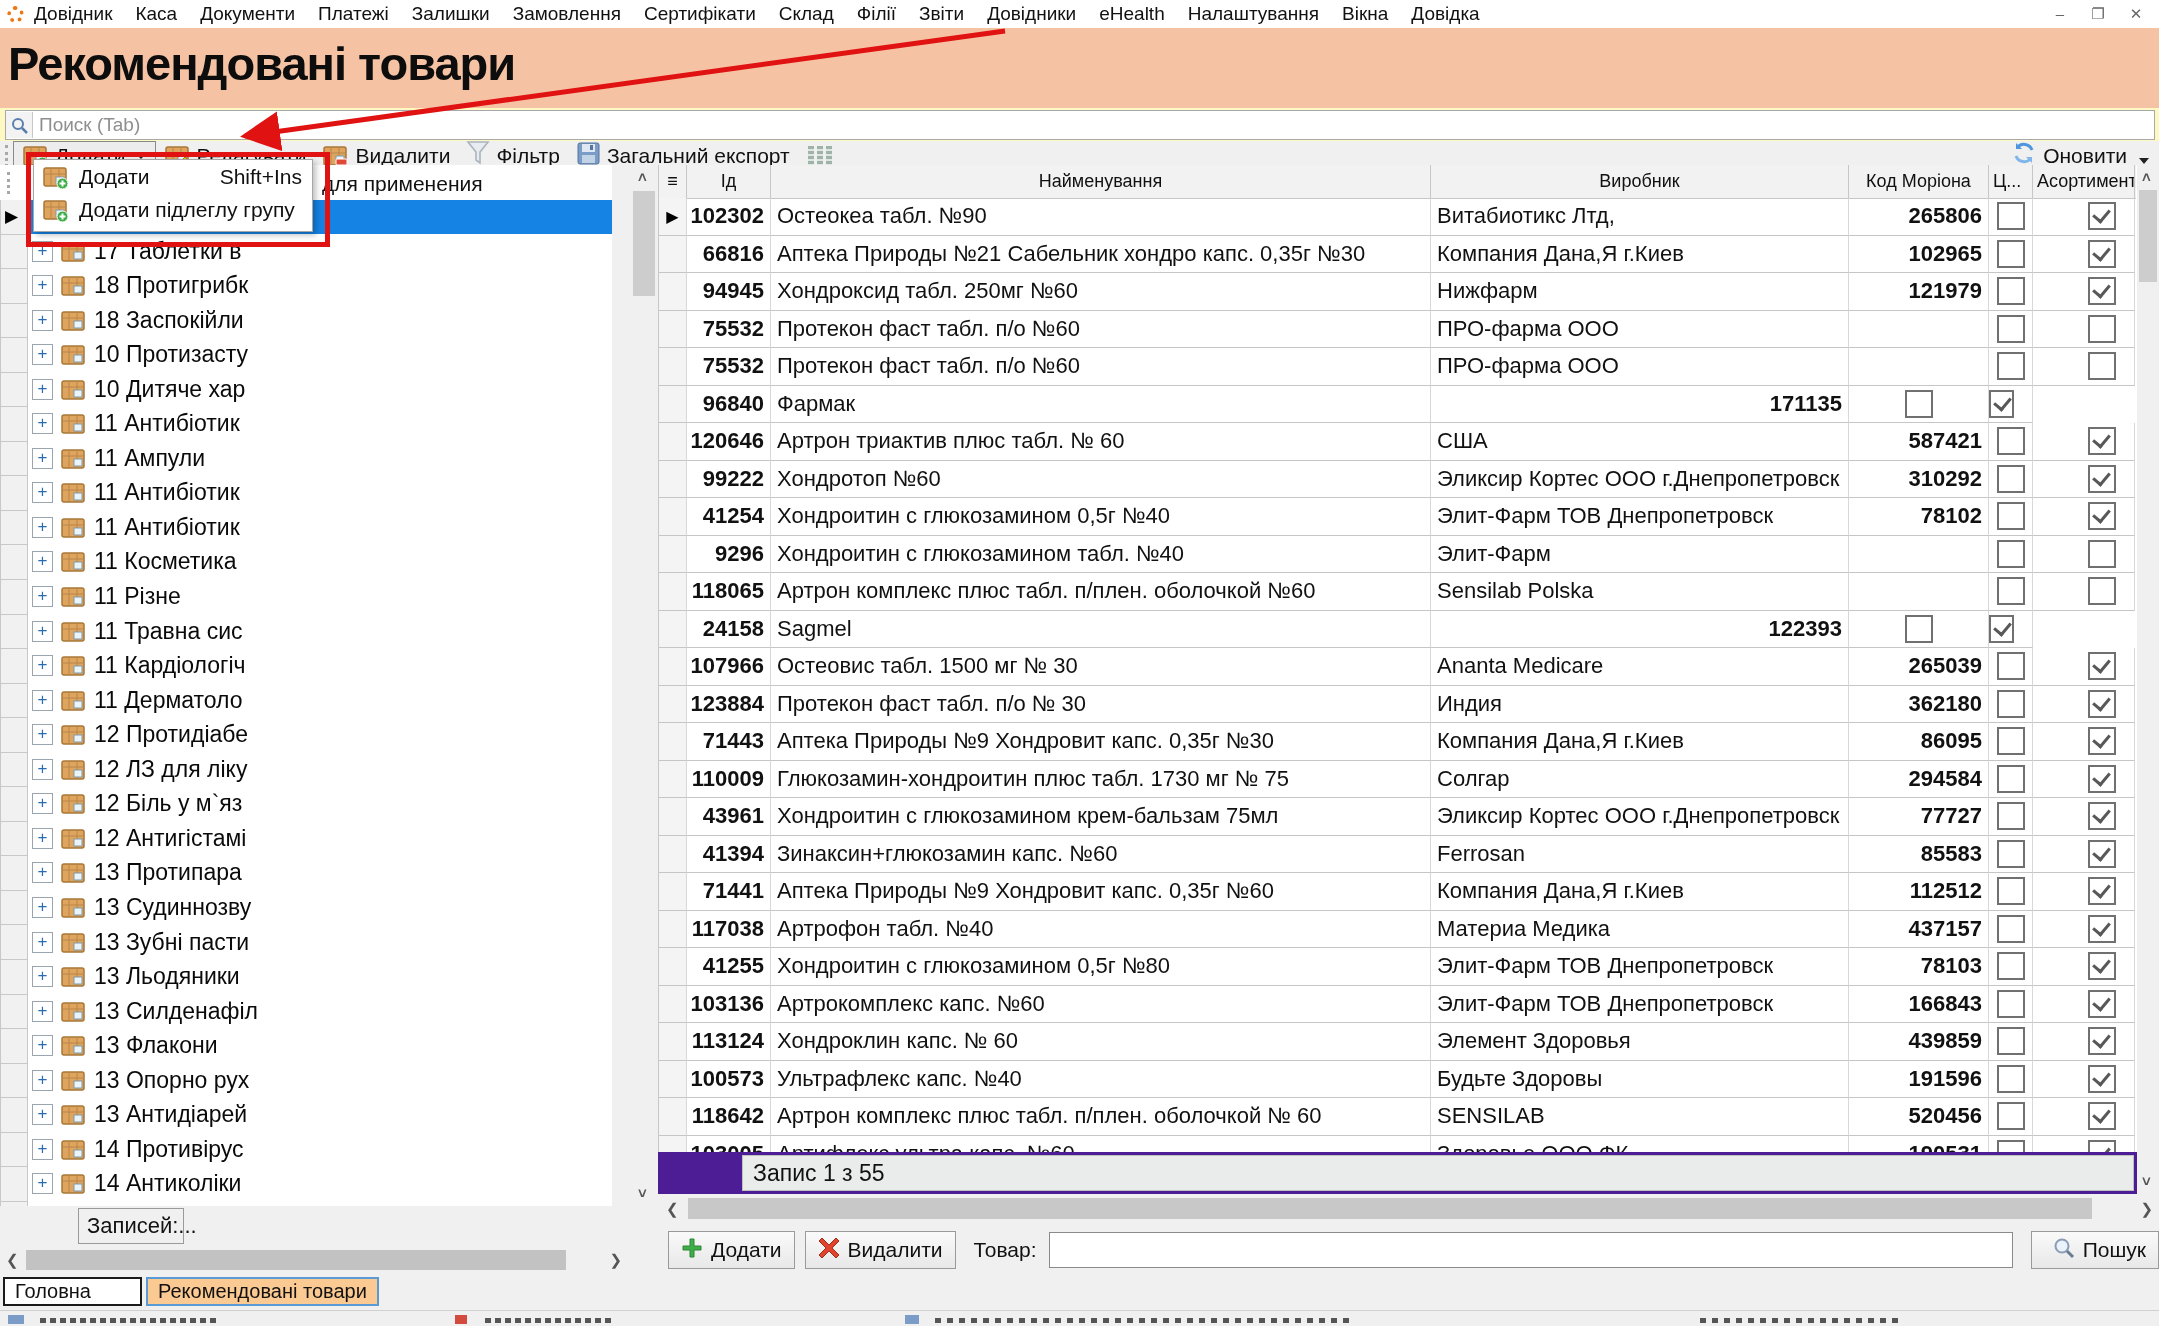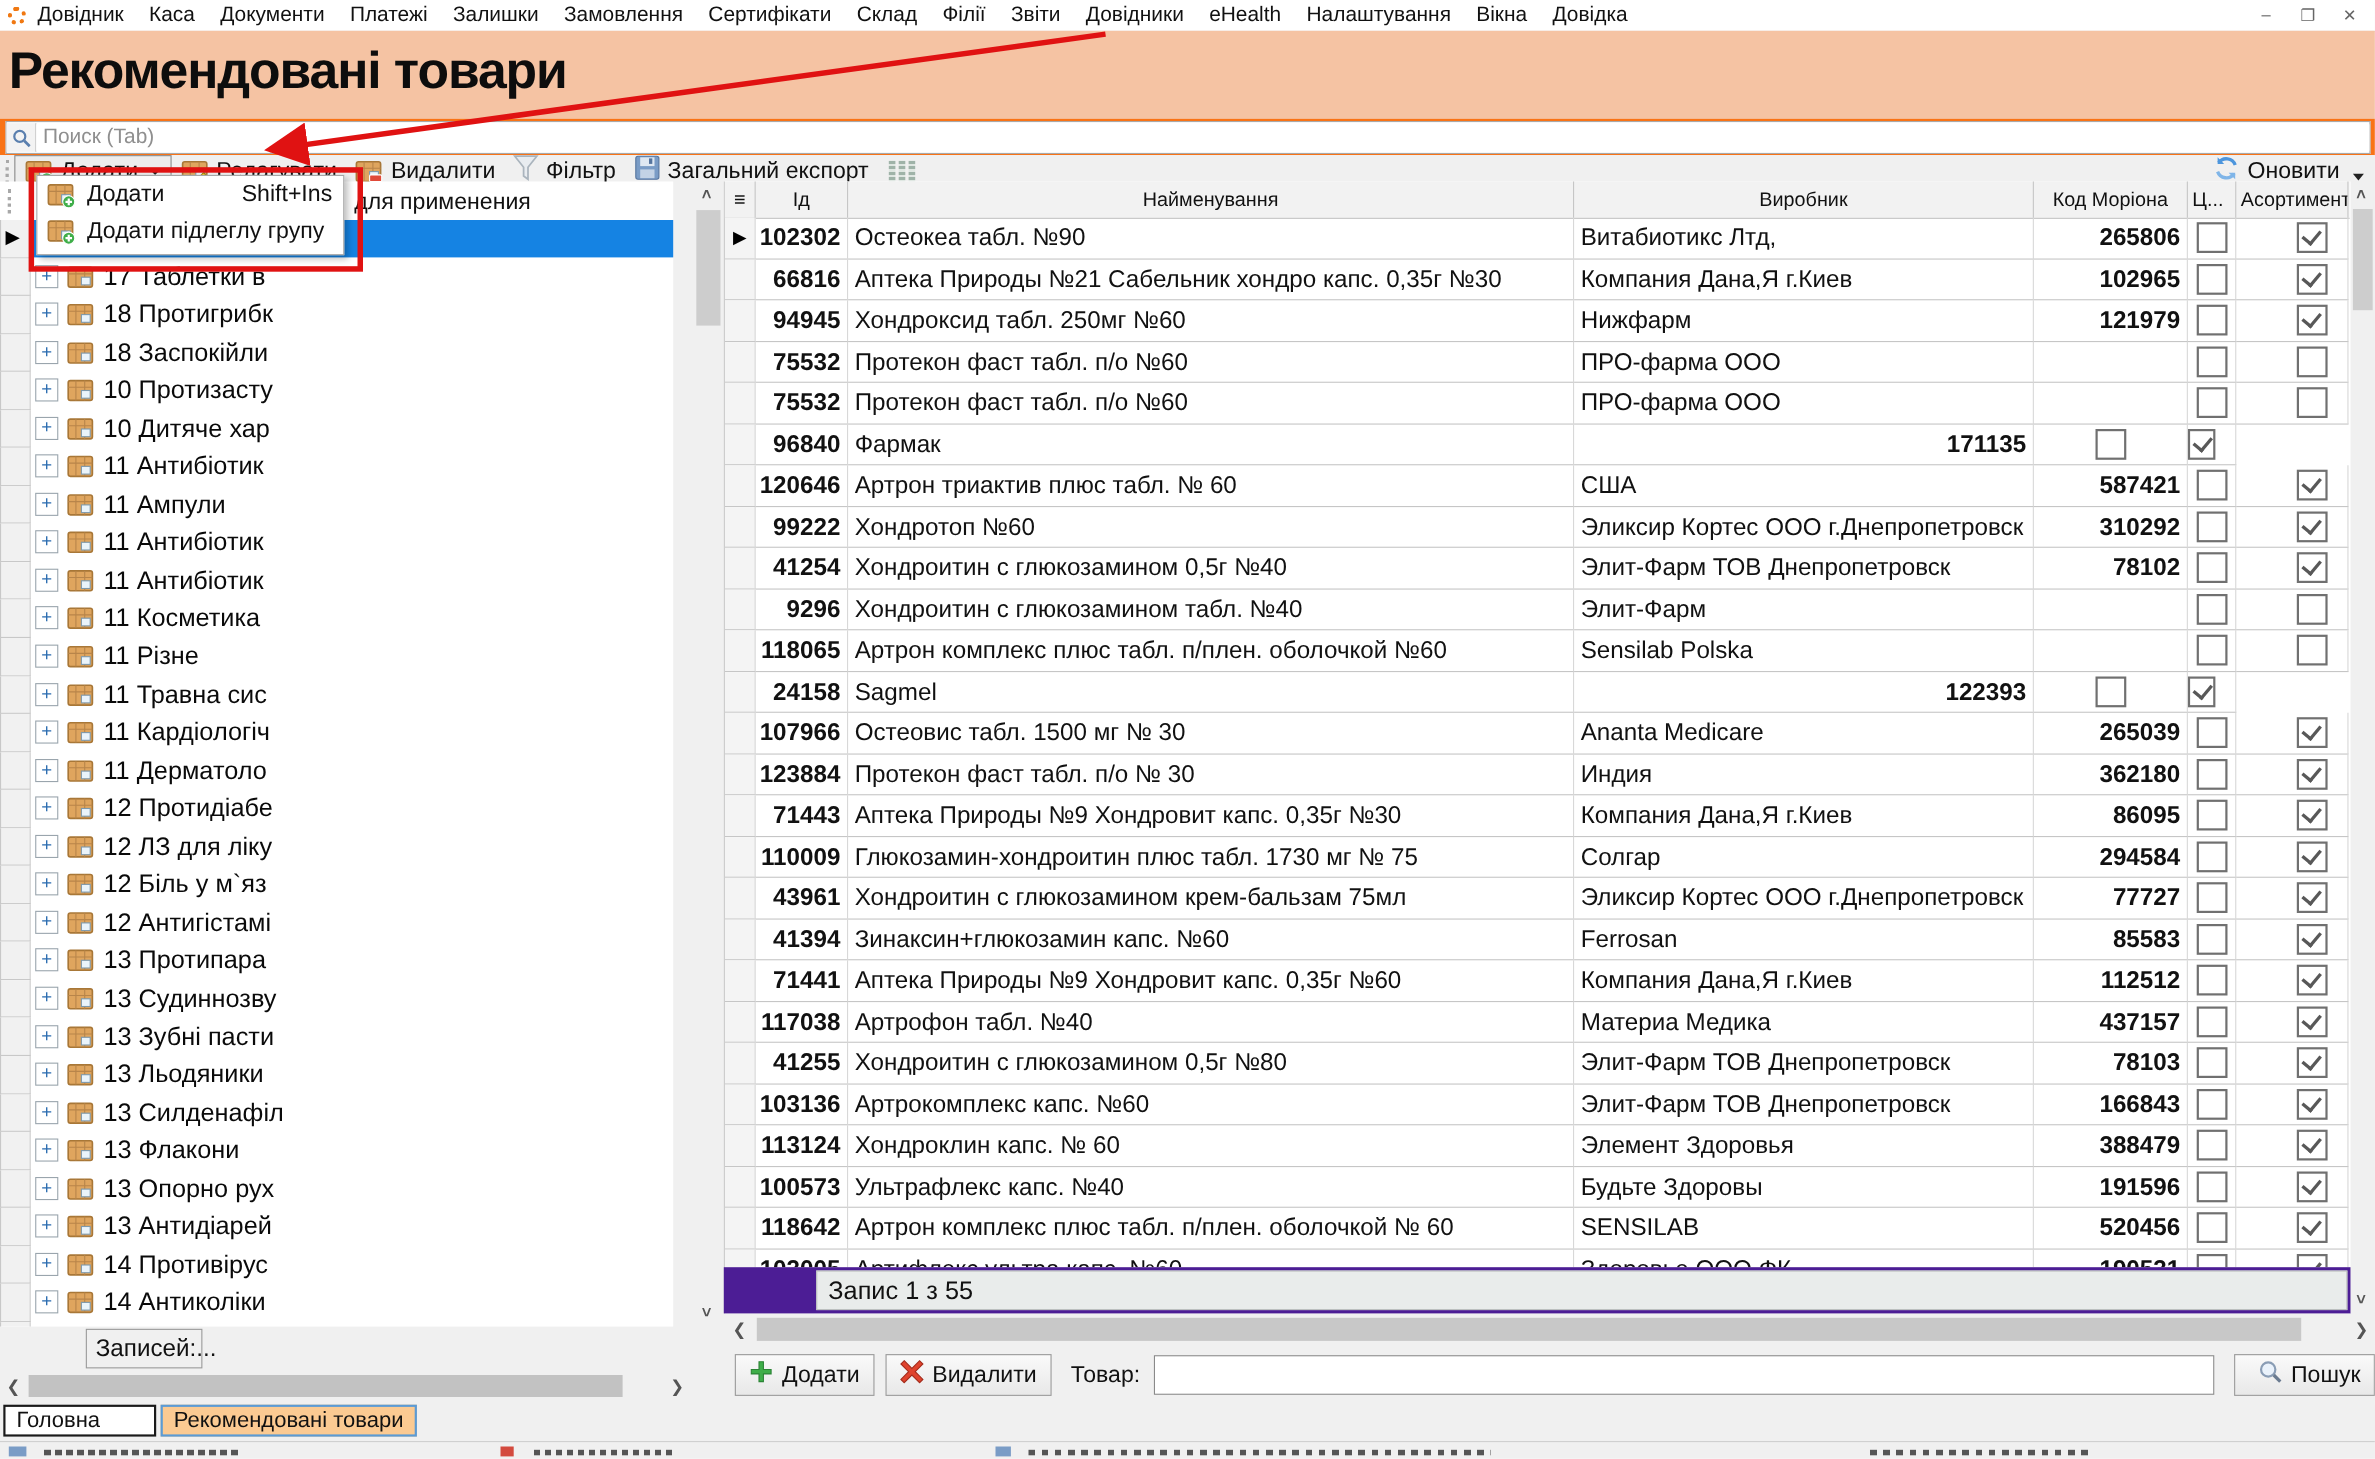--- a/index.html
+++ b/index.html
@@ -14,21 +14,21 @@
   #menu-items{display:flex;gap:23px;font-size:19px;color:#111;}
   .menu-item{cursor:default;white-space:nowrap;}
   #win-controls{margin-left:auto;display:flex;gap:16px;padding-right:12px;color:#666;font-size:15px;}
   .win-btn{width:22px;text-align:center;}
 
   
   #title-band{left:0;top:28px;width:2159px;height:80px;background:var(--salmon,#F5C3A3);}
   #page-title{position:absolute;left:8px;top:8px;font-size:47px;font-weight:bold;letter-spacing:-1px;color:#0d0d0d;}
 
   
-  #search-row{left:0;top:108px;width:2159px;height:33px;background:#f97316;}
+  #search-row{left:0;top:108px;width:2159px;height:33px;background:#fef9c3;}
   #search-box{position:absolute;left:5px;top:2px;width:2148px;height:28px;border:1px solid #a9a9a9;background:#fff;display:flex;align-items:center;}
   #search-iconbox{width:26px;height:26px;border-right:1px solid #c9c9c9;background:#f3f3f3;display:flex;align-items:center;justify-content:center;}
   #search-input{border:0;outline:none;flex:1;font-size:19px;color:#333;padding-left:6px;font-family:inherit;}
   #search-input::placeholder{color:#8f8f8f;}
 
   
   #toolbar{left:0;top:141px;width:2159px;height:29px;background:#f0f0f0;display:flex;align-items:center;font-size:21px;}
   .grip{width:0;height:22px;border-left:3px dotted #a8a8a8;margin:0 5px;}
   .tbtn{display:flex;align-items:center;gap:6px;padding:0 8px;height:27px;white-space:nowrap;}
   #btn-add-main{border:1px solid #8a8a8a;background:#ededed;}
@@ -967,21 +967,21 @@
         </div>
         <div class="tcell chk right">
           <span class="cb checked"></span>
         </div>
       </div>
       <div class="trow tgrid">
         <div class="tcell ind"></div>
         <div class="tcell num">113124</div>
         <div class="tcell txt">Хондроклин капс. № 60</div>
         <div class="tcell txt">Элемент Здоровья</div>
-        <div class="tcell num">388479</div>
+        <div class="tcell num">439859</div>
         <div class="tcell chk">
           <span class="cb"></span>
         </div>
         <div class="tcell chk right">
           <span class="cb checked"></span>
         </div>
       </div>
       <div class="trow tgrid">
         <div class="tcell ind"></div>
         <div class="tcell num">100573</div>

